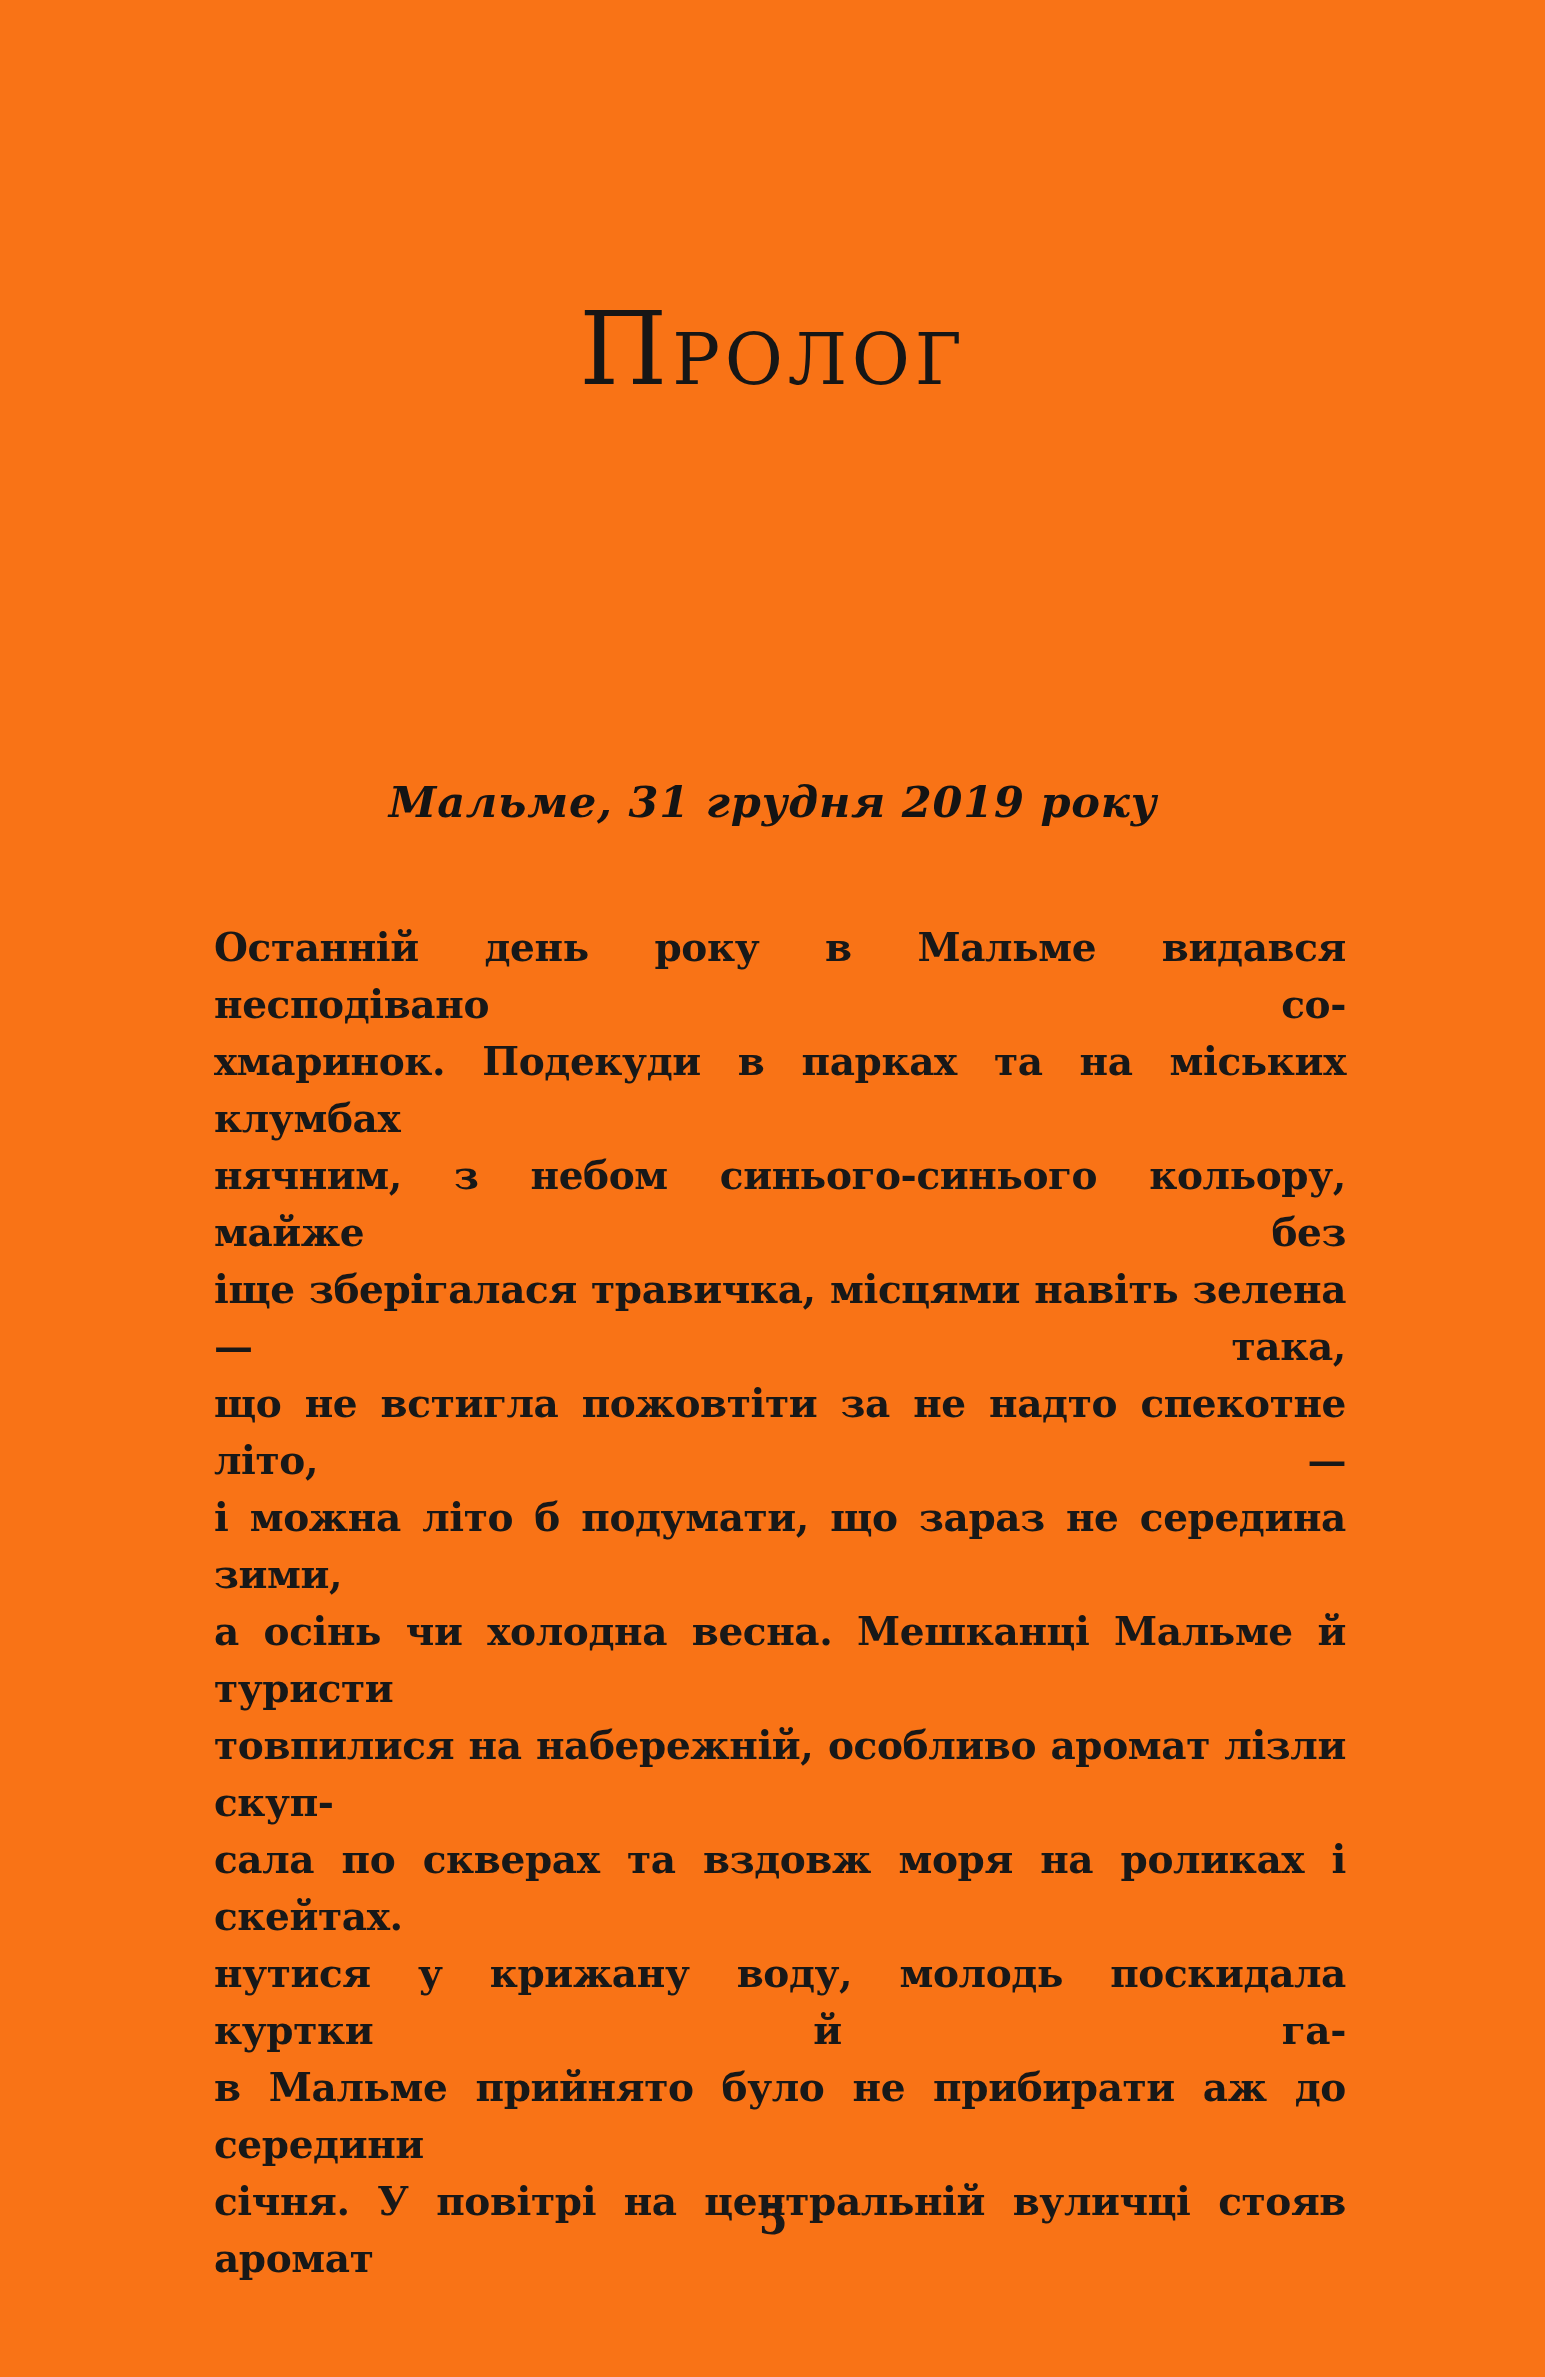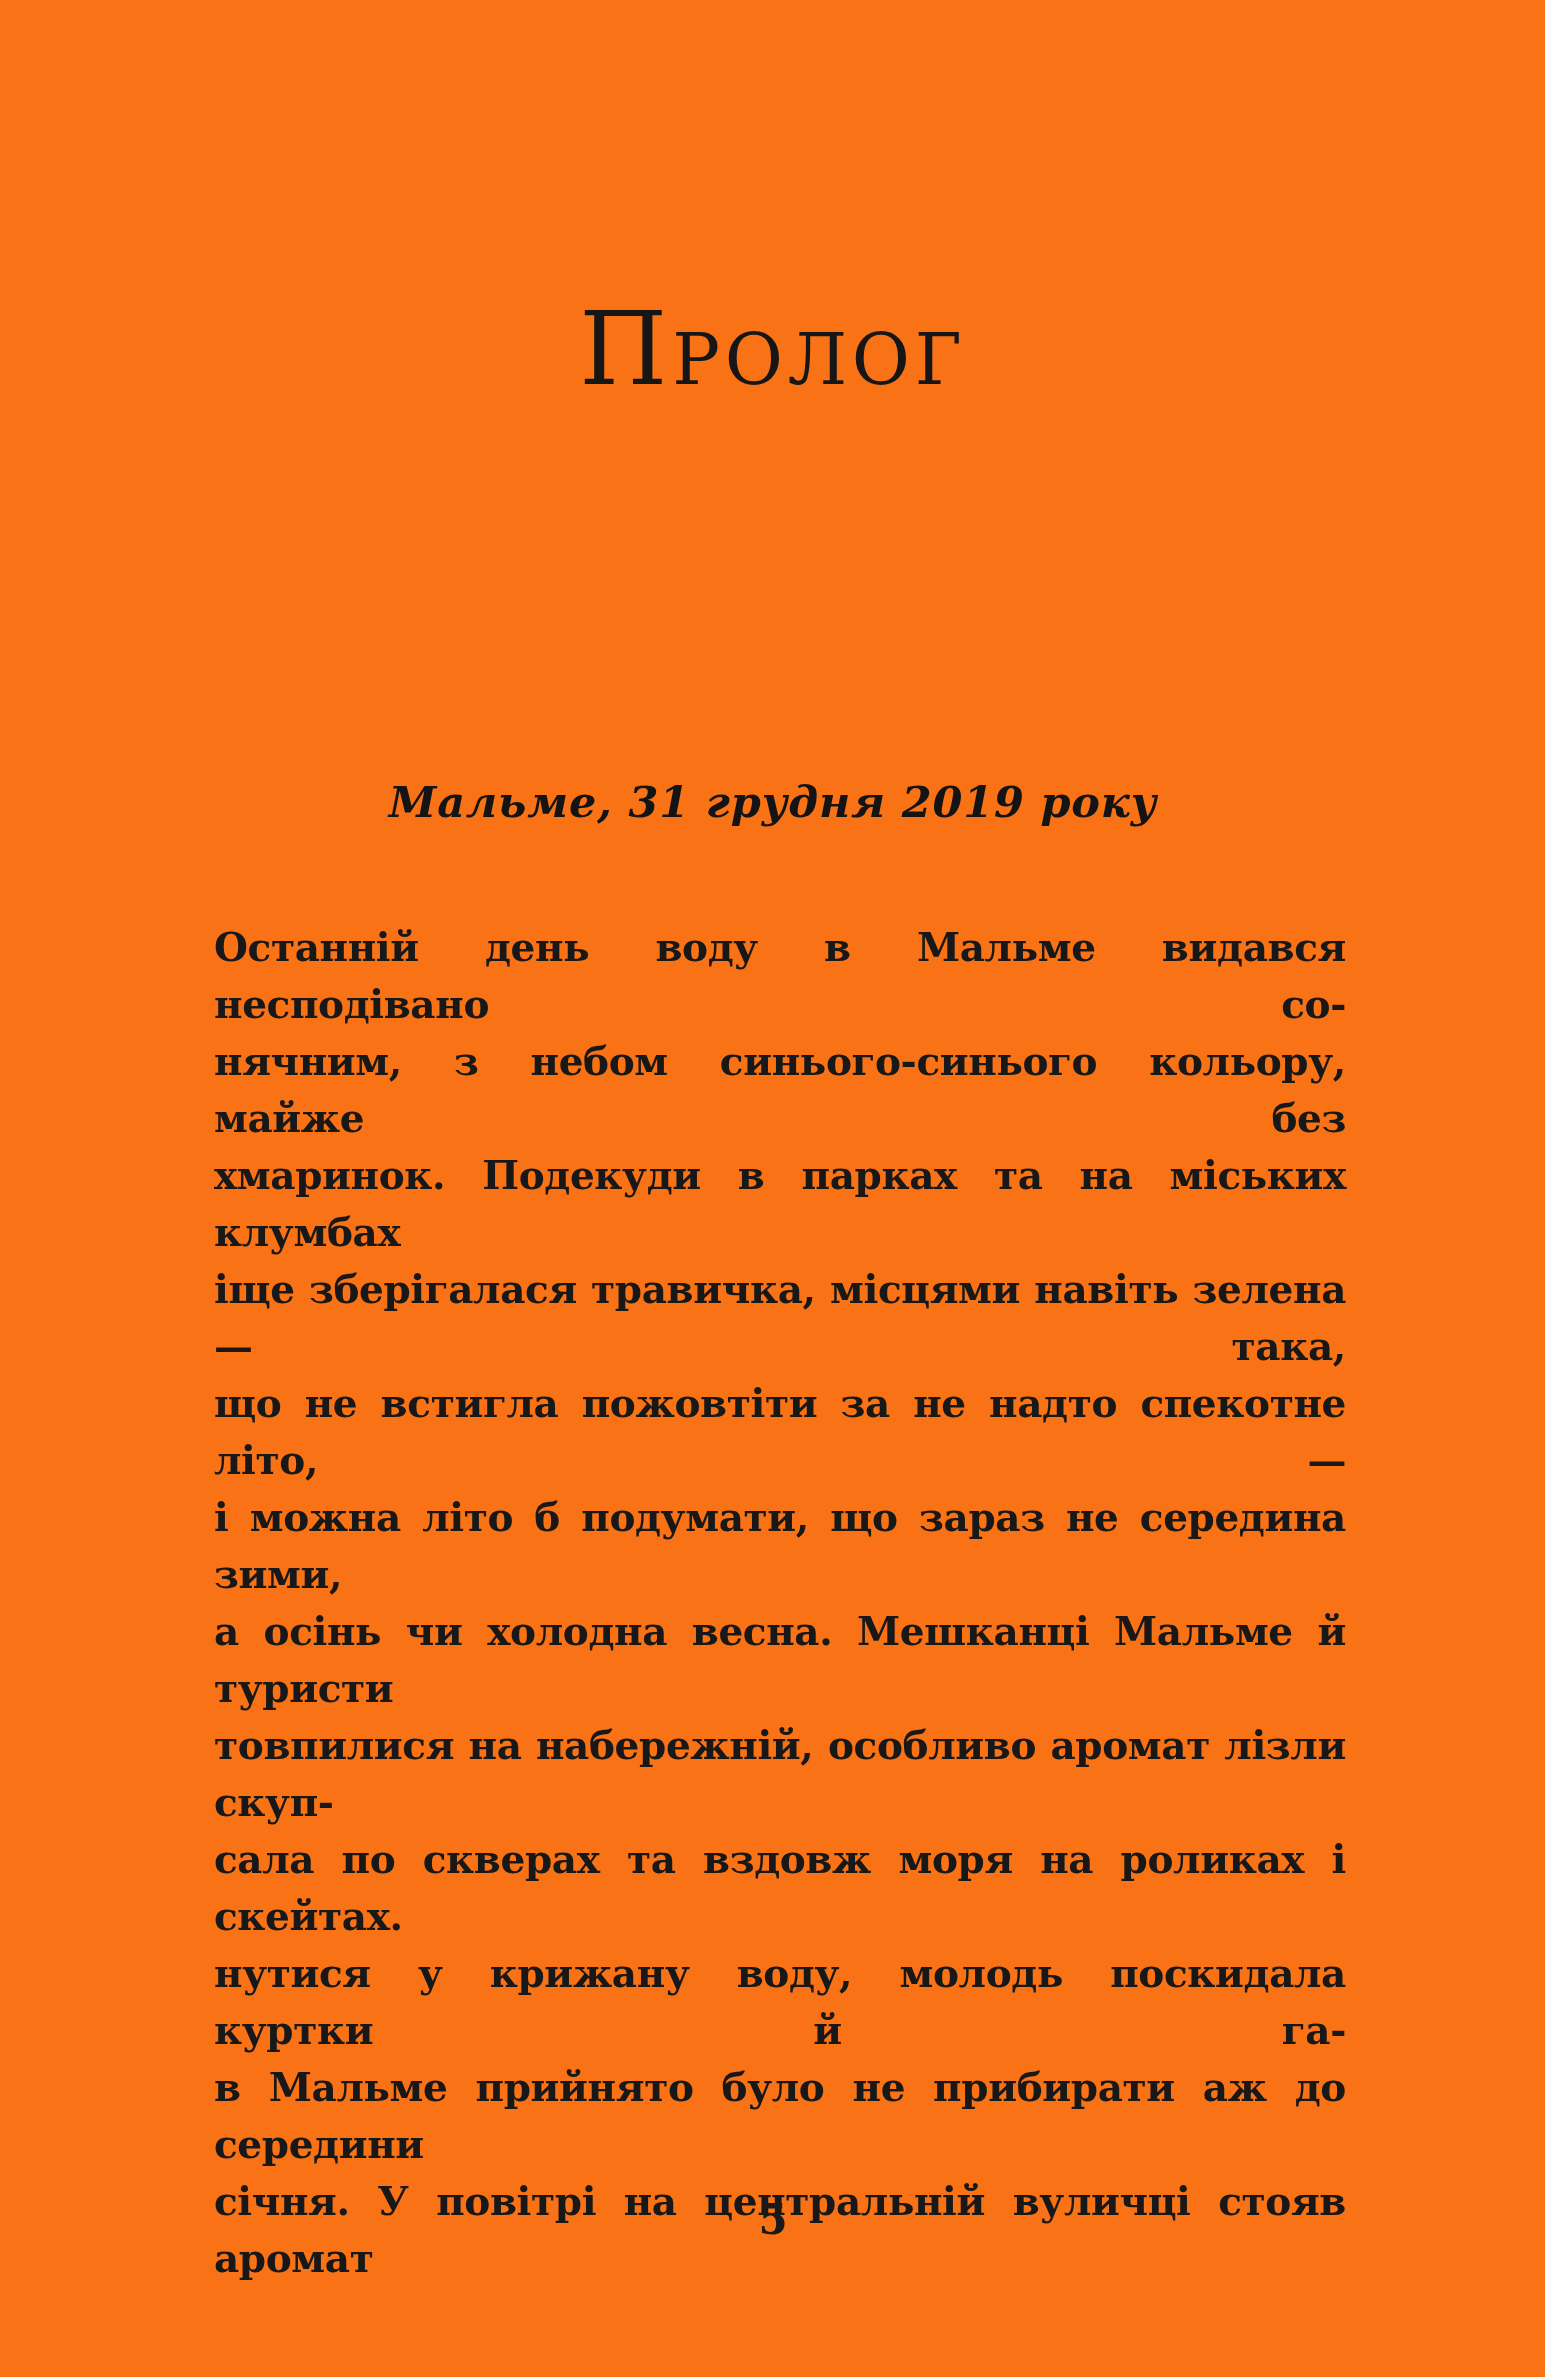--- a/index.html
+++ b/index.html
@@ -72,23 +72,23 @@
 </head>
 <body>
 
 <div class="page">
 
   <h1 class="chapter-title">Пролог</h1>
 
   <div class="section-subtitle">Мальме, 31 грудня 2019 року</div>
 
   <div class="body-text">
-    <div class="body-line">Останній день воду в Мальме видався несподівано со-</div>
+    <div class="body-line">Останній день року в Мальме видався несподівано со-</div>
+    <div class="body-line">хмаринок. Подекуди в парках та на міських клумбах</div>
     <div class="body-line">нячним, з небом синього-синього кольору, майже без</div>
-    <div class="body-line">хмаринок. Подекуди в парках та на міських клумбах</div>
     <div class="body-line">іще зберігалася травичка, місцями навіть зелена — така,</div>
     <div class="body-line">що не встигла пожовтіти за не надто спекотне літо, —</div>
     <div class="body-line">і можна літо б подумати, що зараз не середина зими,</div>
     <div class="body-line">а осінь чи холодна весна. Мешканці Мальме й туристи</div>
     <div class="body-line">товпилися на набережній, особливо аромат лізли скуп-</div>
     <div class="body-line">сала по скверах та вздовж моря на роликах і скейтах.</div>
     <div class="body-line">нутися у крижану воду, молодь поскидала куртки й га-</div>
     <div class="body-line">в Мальме прийнято було не прибирати аж до середини</div>
     <div class="body-line">січня. У повітрі на центральній вуличці стояв аромат</div>
 

